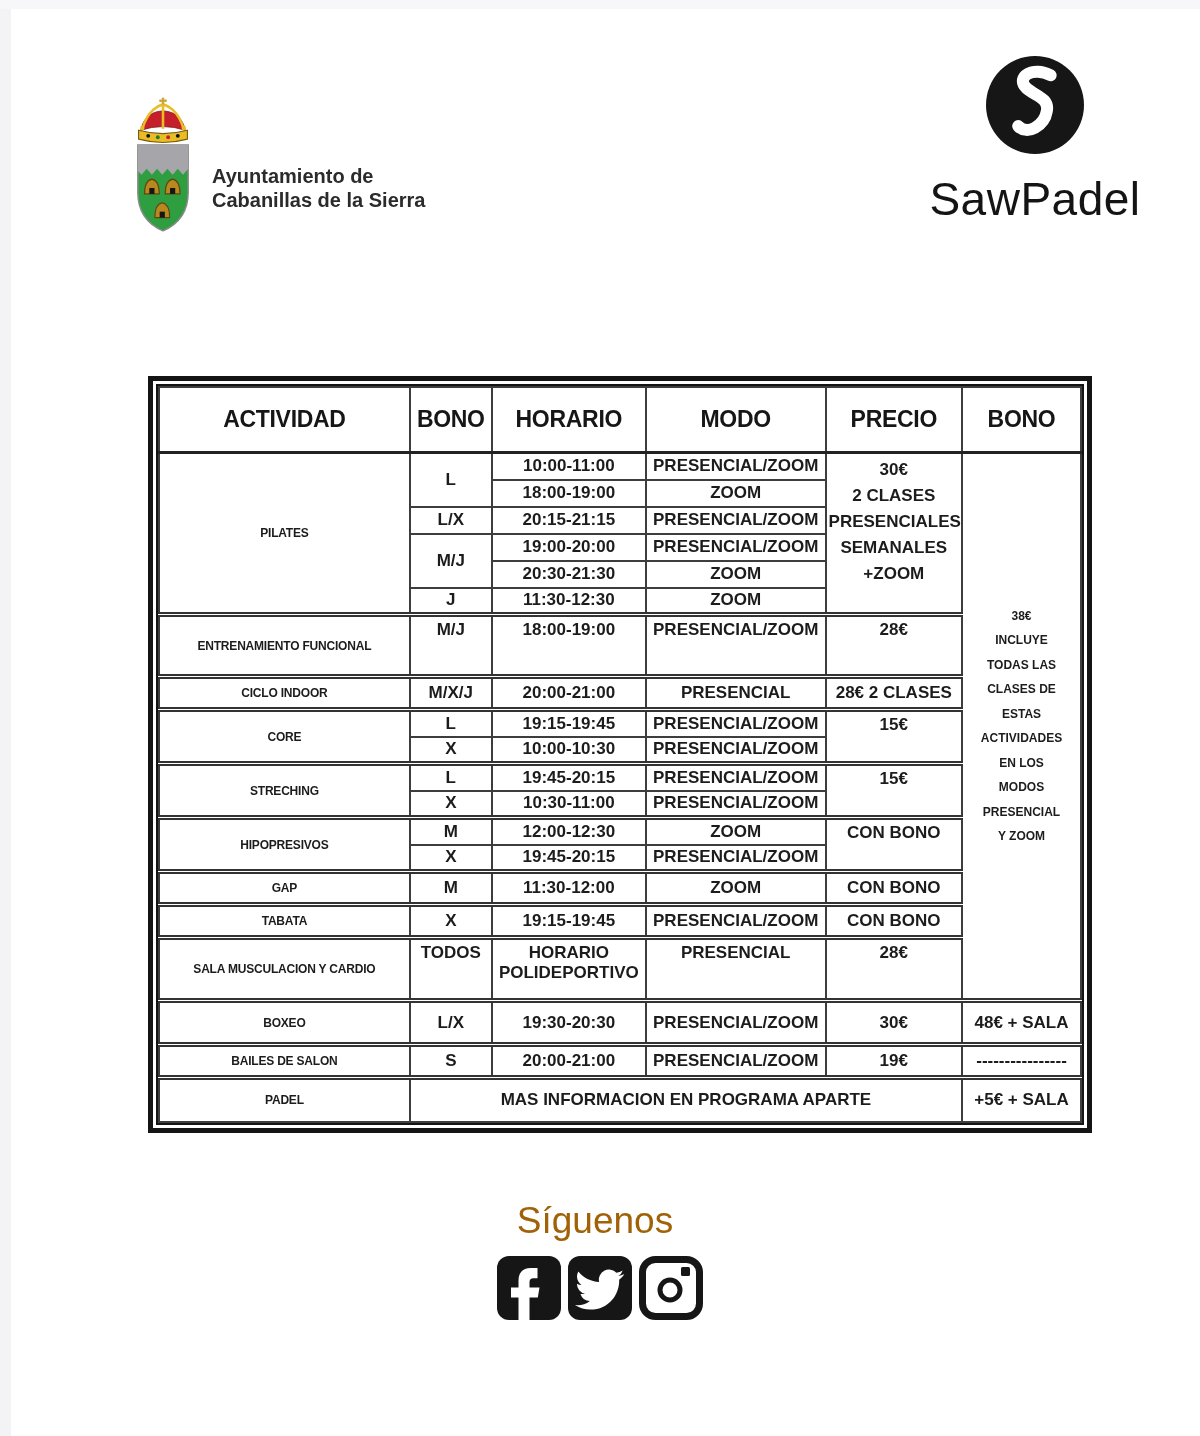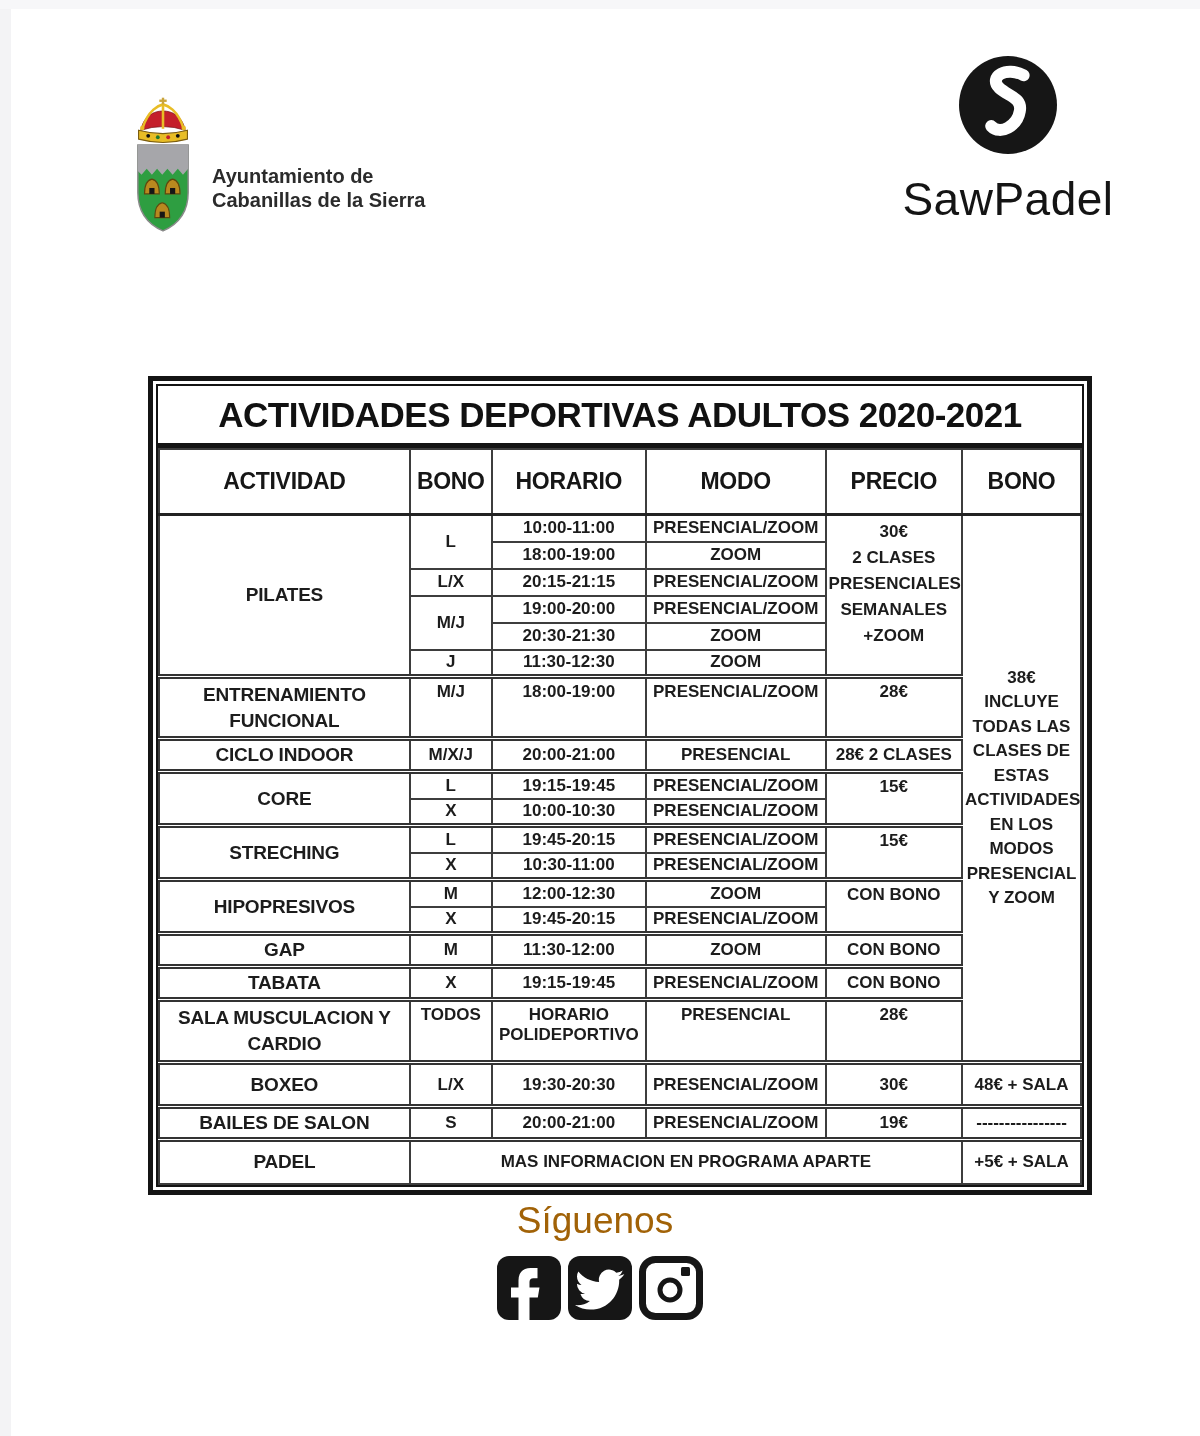--- a/index.html
+++ b/index.html
@@ -6,43 +6,43 @@
   body{
     width:1200px;height:1436px;position:relative;background:#ffffff;
     font-family:"Liberation Sans",sans-serif;color:#1c1c1c;overflow:hidden;
   }
   .edge-left{position:absolute;left:0;top:0;width:11px;height:100%;background:#f3f3f5;}
   .edge-top{position:absolute;left:0;top:0;width:100%;height:9px;background:#f7f7f9;}
 
   
   .council{position:absolute;left:126px;top:96px;display:flex;align-items:flex-end;}
   .council-text{margin-left:12px;margin-bottom:32px;font-weight:700;font-size:20px;line-height:24px;color:#2b2b2b;}
-  .brand{position:absolute;left:880px;top:56px;width:256px;text-align:center;}
+  .brand{position:absolute;left:907px;top:56px;width:256px;text-align:center;}
   .brand-circle{width:98px;height:98px;margin:0 auto;border-radius:50%;background:#161616;display:flex;align-items:center;justify-content:center;}
   .brand-name{margin-top:18px;font-size:46px;letter-spacing:0.5px;color:#141414;}
 
   
   .frame{position:absolute;left:148px;top:376px;width:944px;box-sizing:border-box;
          border:5px solid #141414;padding:3px;background:#fff;}
   .frame-inner{border:2px solid #141414;}
   .tbl-title{border-bottom:5px solid #141414;text-align:center;font-weight:700;
              font-size:35px;letter-spacing:-0.5px;padding:9px 4px 8px 4px;color:#111;}
   table{border-collapse:collapse;width:100%;table-layout:fixed;}
   col.c-act{width:27.2%;} col.c-dias{width:8.9%;} col.c-hor{width:16.7%;}
   col.c-modo{width:19.5%;} col.c-precio{width:14.8%;} col.c-bono{width:12.9%;}
   th{border:2px solid #3d3d3d;border-bottom:3px solid #222;font-size:23px;
      padding:18px 2px;color:#161616;letter-spacing:-0.3px;}
   td{border:2px solid #3d3d3d;text-align:center;vertical-align:middle;
      font-weight:700;font-size:17px;color:#1c1c1c;padding:1px 2px;overflow:hidden;}
-  td.act{font-size:19px;letter-spacing:-0.2px;line-height:26px;}
+  td.act{font-size:12px;letter-spacing:-0.2px;line-height:26px;}
   tr.gs td{border-top:5px double #333;}
   td.top{vertical-align:top;padding-top:3px;}
   td.preline{white-space:pre-line;}
   td.precio{line-height:26px;}
-  td.bono{line-height:24.5px;font-size:17px;}
+  td.bono{line-height:24.5px;font-size:12px;}
   tr.h27{height:27px;} tr.h28{height:28px;} tr.h31{height:31px;}
   tr.h33{height:44px;} tr.h62{height:62px;} tr.h63{height:63px;}
 
   
   .follow{position:absolute;left:395px;top:1200px;width:400px;text-align:center;
           font-size:37px;color:#a16207;}
   .socials{position:absolute;left:497px;top:1256px;display:flex;gap:7px;}
   .social{width:64px;height:64px;}
 </style>
 </head>
@@ -95,21 +95,20 @@
   <div class="brand-circle">
     <svg width="98" height="98" viewBox="0 0 90 90">
       <path d="M63,20 C48,9 31,17 39,28 C46,37 59,40 55,52 C51,65 34,72 27,62" fill="none" stroke="#ffffff" stroke-width="11" stroke-linecap="round" transform="rotate(-8 45 45)"></path>
     </svg>
   </div>
   <div class="brand-name">SawPadel</div>
 </div>
 
 <div class="frame">
   <div class="frame-inner">
-    <div class="tbl-title">ACTIVIDADES DEPORTIVAS ADULTOS 2020-2021</div>
     <table>
       <colgroup>
         <col class="c-act">
           <col class="c-dias">
           <col class="c-hor">
         <col class="c-modo">
           <col class="c-precio">
           <col class="c-bono">
       </colgroup>
       <thead>

